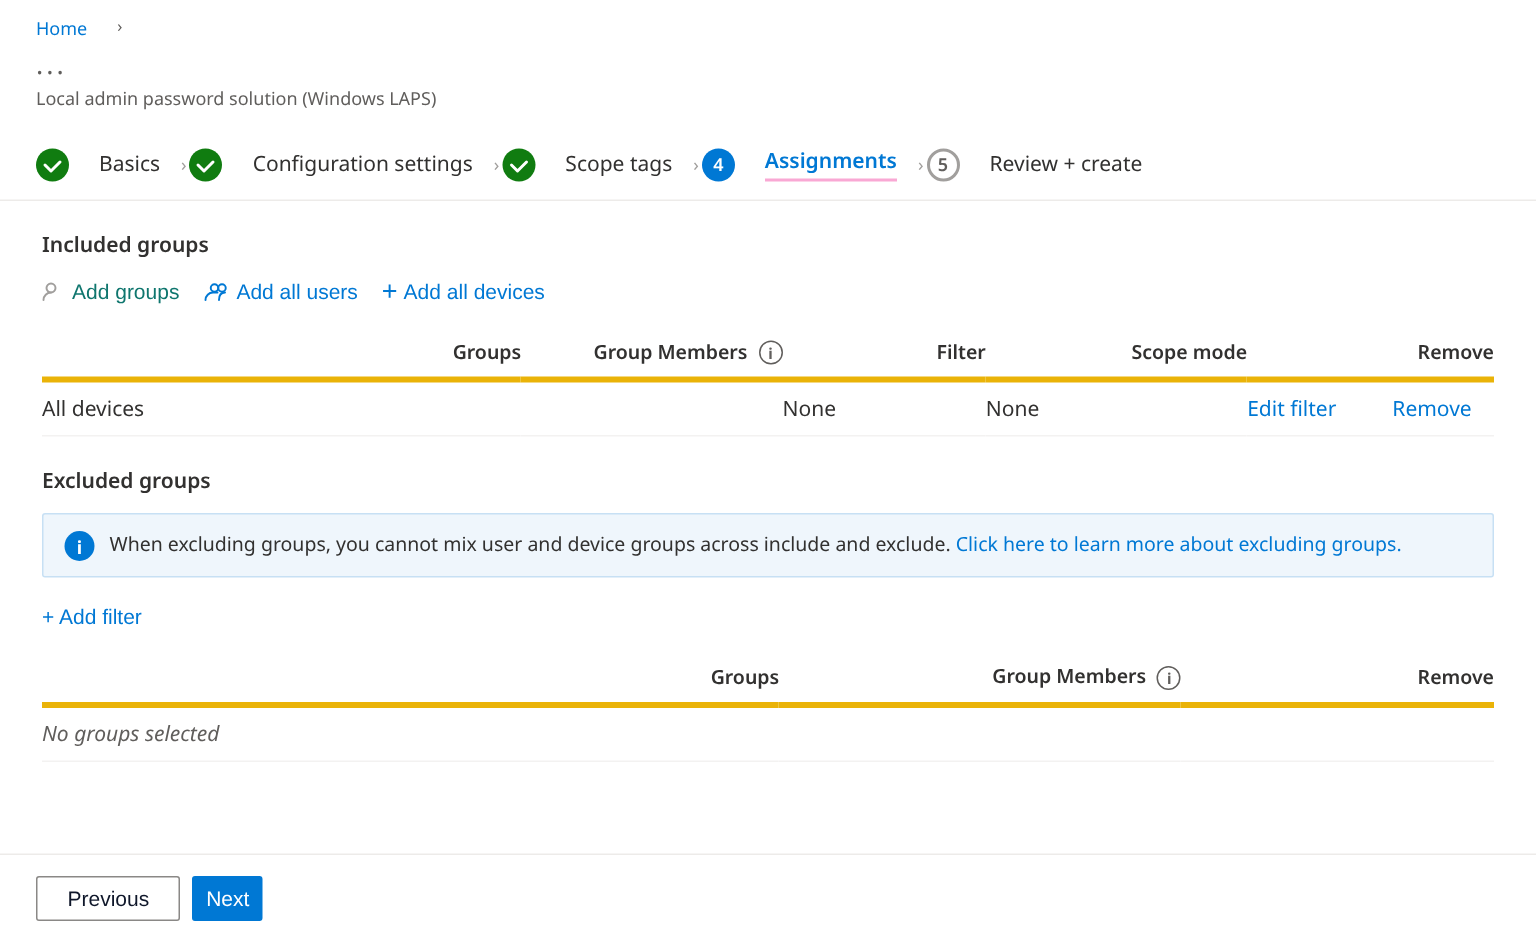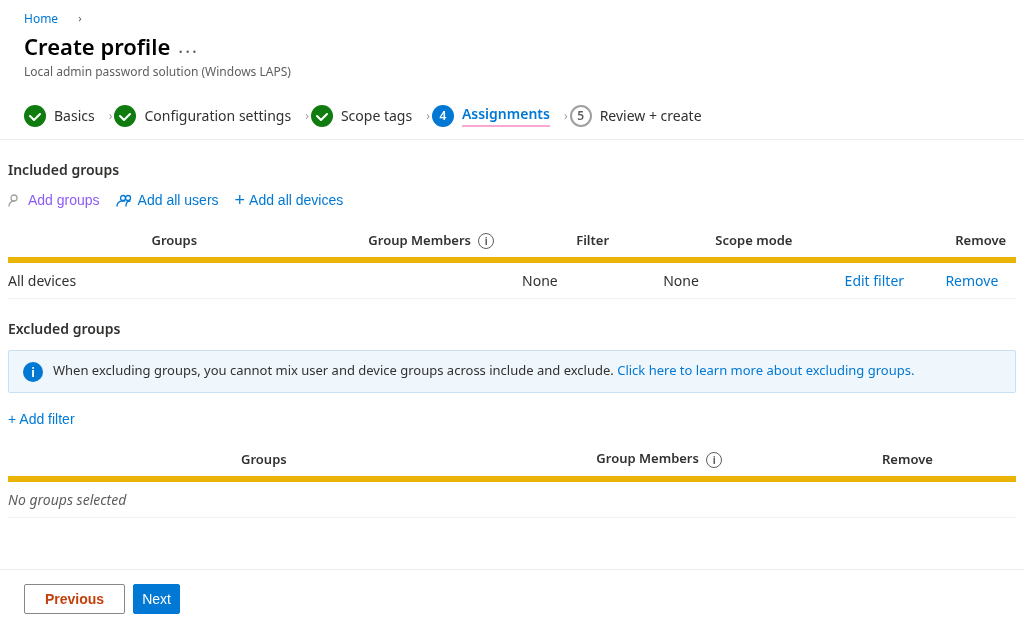--- a/index.html
+++ b/index.html
@@ -58,21 +58,21 @@
       display: flex;
       align-items: center;
       gap: 0;
       padding: 12px 24px;
       border-bottom: 1px solid #edebe9;
       background: #fff;
     }
     .step {
       display: flex;
       align-items: center;
-      gap: 8px;
+      gap: 20px;
       padding: 0 12px 0 0;
       cursor: pointer;
       white-space: nowrap;
       position: relative;
     }
     .step-circle {
       width: 22px;
       height: 22px;
       border-radius: 50%;
       display: flex;
@@ -107,21 +107,21 @@
     }
     .step-sep {
       color: #a19f9d;
       margin: 0 2px;
       font-size: 12px;
     }
 
     
     .main-content {
       flex: 1;
-      padding: 20px 8px;
+      padding: 20px 28px;
       overflow-y: auto;
     }
 
     
     .section-title {
       font-size: 14px;
       font-weight: 600;
       color: #323130;
       margin-bottom: 10px;
     }
@@ -138,37 +138,37 @@
       align-items: center;
       gap: 4px;
       color: #0078d4;
       background: none;
       border: none;
       cursor: pointer;
       font-size: 14px;
       padding: 2px 0;
     }
     .action-btn.disabled {
-      color: #8b5cf6;
+      color: #0f766e;
       cursor: default;
     }
 
     
     .data-table {
       width: 100%;
       border-collapse: collapse;
       margin-bottom: 20px;
     }
     .data-table th {
-      text-align: center;
+      text-align: right;
       font-weight: 600;
       font-size: 13px;
       color: #323130;
       padding: 8px 0;
-      border-bottom: 6px solid #eab308;
+      border-bottom: 4px solid #eab308;
     }
     .data-table td {
       padding: 8px 0;
       font-size: 14px;
       color: #323130;
       border-bottom: 1px solid #f3f2f1;
     }
     .data-table .col-groups { width: 33%; }
     .data-table .col-members { width: 18%; }
     .data-table .col-filter { width: 14%; }
@@ -241,22 +241,21 @@
       gap: 8px;
       background: #fff;
     }
     .btn-secondary {
       padding: 6px 20px;
       background: #fff;
       border: 1px solid #8a8886;
       border-radius: 2px;
       font-size: 14px;
       cursor: pointer;
-      color: #c2410c;
-      font-weight: bold;
+      color: #0f172a;
     }
     .btn-primary {
       padding: 6px 8px;
       background: #0078d4;
       border: 1px solid #0078d4;
       border-radius: 2px;
       font-size: 14px;
       cursor: pointer;
       color: #fff;
       font-weight: 500;
@@ -271,21 +270,20 @@
 </head>
 <body>
 
 <div class="breadcrumb">
   <a href="#">Home</a>
   <span class="sep">›</span>
 </div>
 
 <div class="page-header">
   <div class="page-title-row">
-    <span class="page-title">Create profile</span>
     <span class="more-btn">...</span>
   </div>
   <div class="page-subtitle">Local admin password solution (Windows LAPS)</div>
 </div>
 
 <div class="wizard-steps">
 
   <div class="step">
     <div class="step-circle done">
       <svg class="checkmark-svg" viewBox="0 0 14 14" fill="none">

